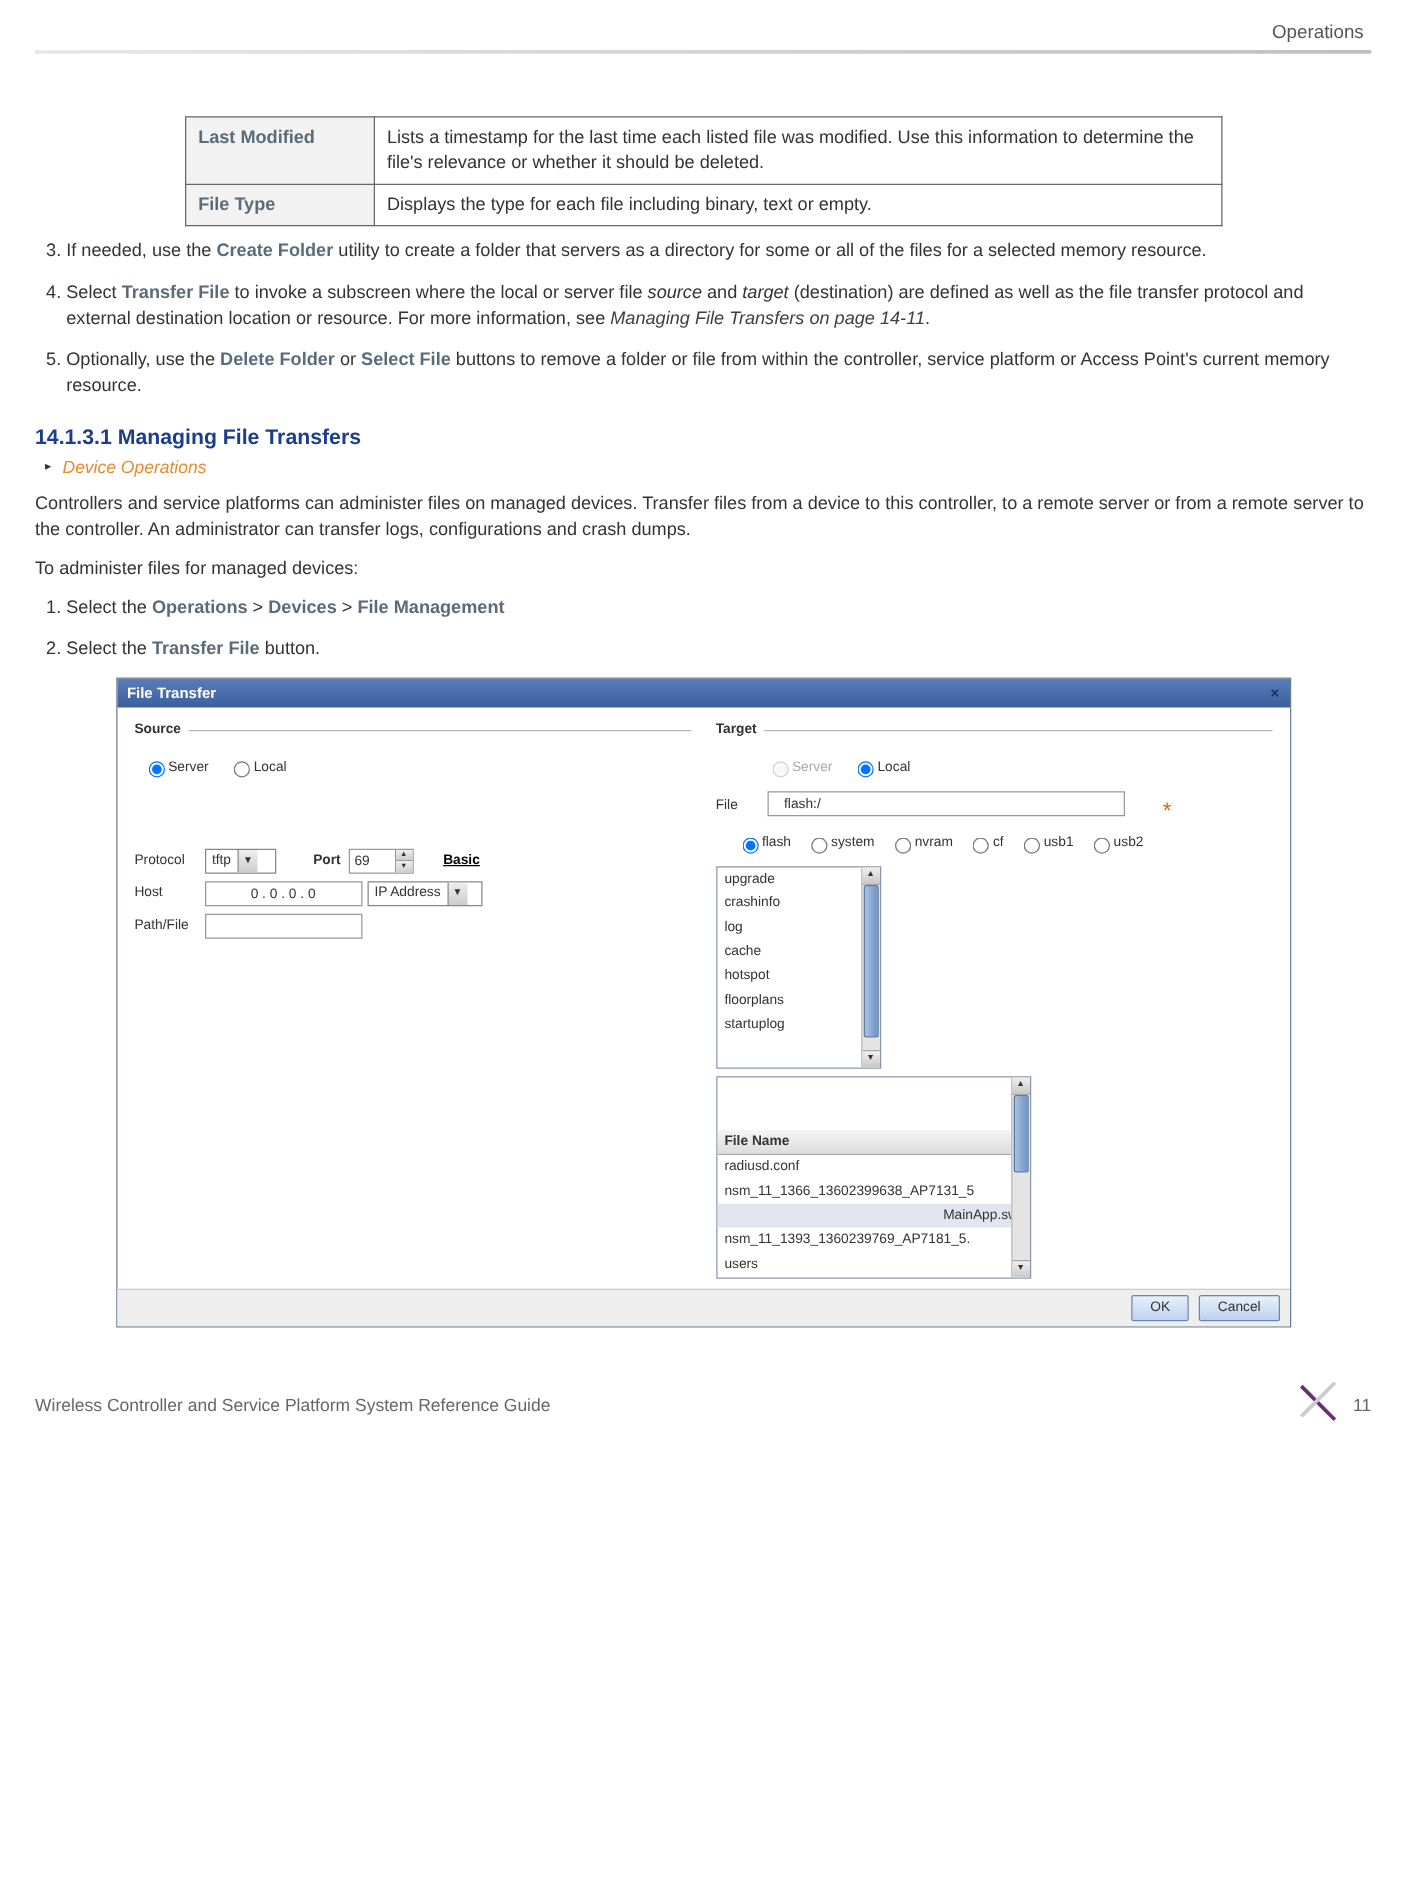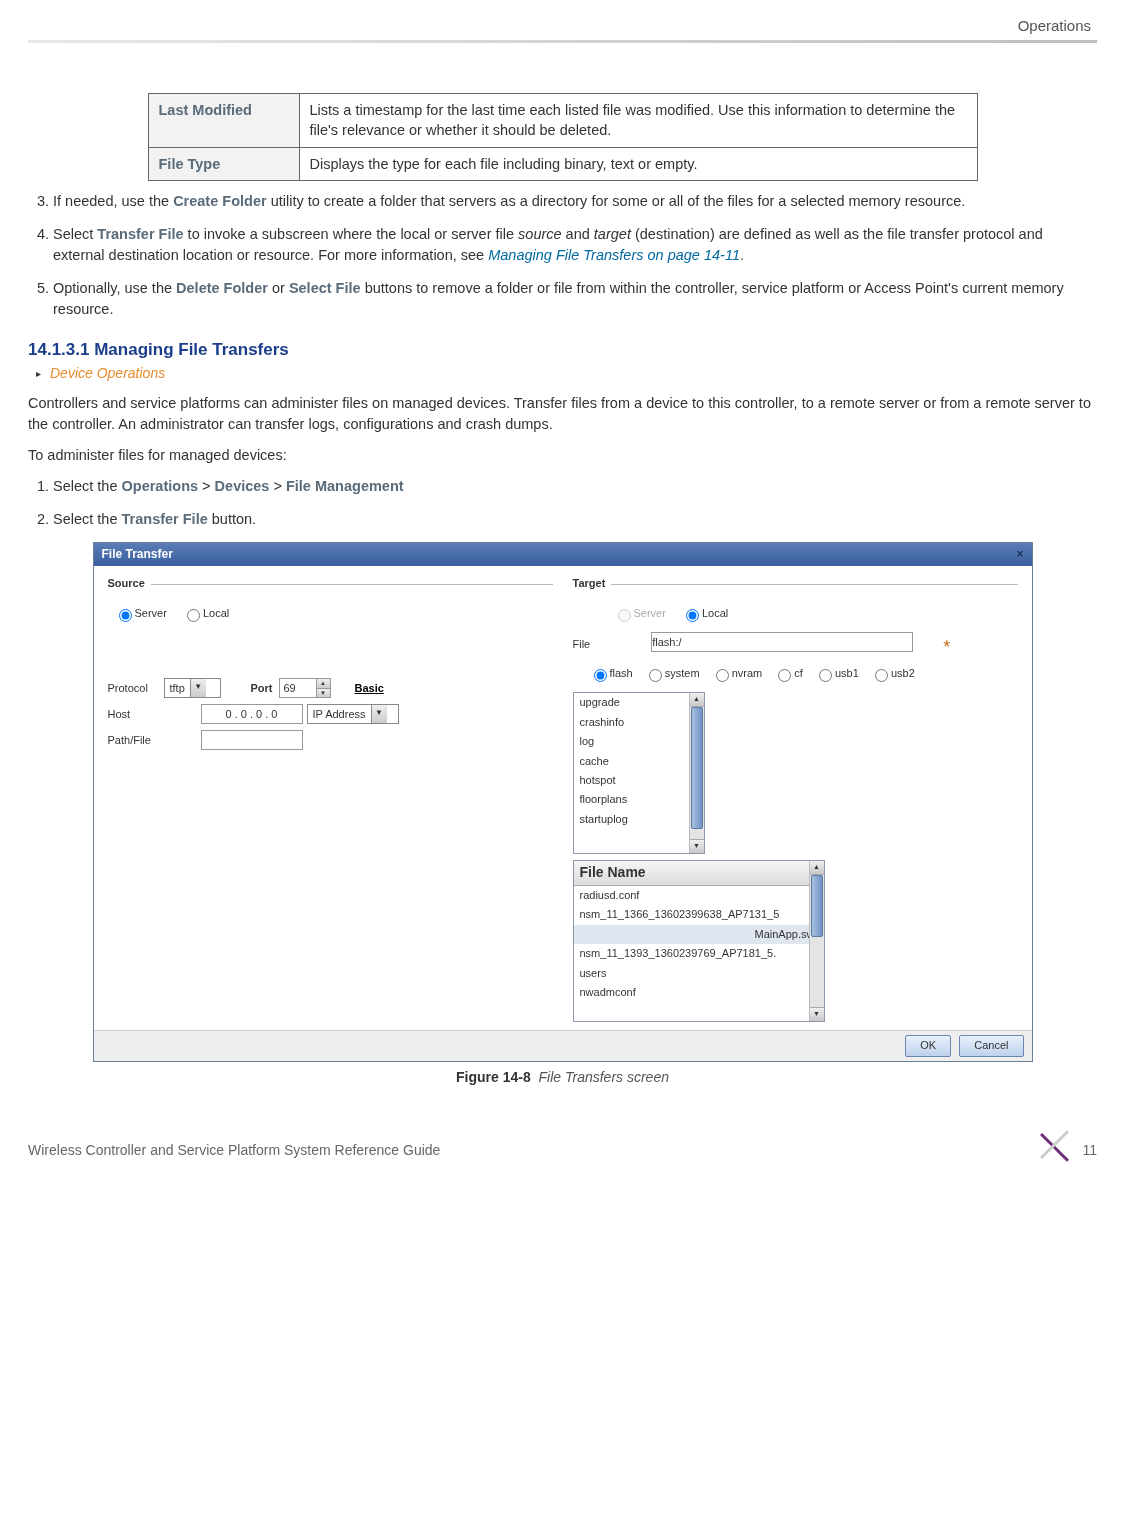--- a/index.html
+++ b/index.html
@@ -48,21 +48,21 @@
     ol.steps {
       padding-left: 25px;
       margin: 8px 0;
     }
     ol.steps li {
       margin-bottom: 12px;
       line-height: 1.45;
     }
     .bold-blue { color: #5a6b7a; font-weight: bold; }
     .italic { font-style: italic; }
-    .link-orange { color: #0369a1; font-style: italic; }
+    .link-orange { color: #404040; font-style: italic; }
     h3.section {
       color: #1a3e8b;
       font-size: 17px;
       font-weight: bold;
       margin: 18px 0 2px 0;
     }
     .breadcrumb-line {
       margin-left: 22px;
       font-style: italic;
       color: #e88b2e;
@@ -152,25 +152,24 @@
       height: 18px;
       background: linear-gradient(#eee,#ccc);
       border-left: 1px solid #888;
       text-align: center;
       line-height: 16px;
       font-size: 8px;
     }
     .textbox {
       border: 1px solid #999;
       height: 18px;
-      padding: 0 0;
+      padding: 0 12px;
       font-size: 11px;
       line-height: 18px;
       background: #fff;
-      margin-left: 37px;
     }
     .spinner {
       display: inline-flex;
       border: 1px solid #999;
       height: 18px;
     }
     .spinner .val { width: 28px; padding: 0 4px; line-height: 18px; font-size: 11px; }
     .spinner .btns { width: 13px; display: flex; flex-direction: column; border-left: 1px solid #999; }
     .spinner .btns div { flex:1; font-size: 6px; text-align: center; line-height: 8px; background: linear-gradient(#eee,#ccc); }
     .spinner .btns div:first-child { border-bottom: 1px solid #999; }
@@ -181,21 +180,22 @@
     .under-radio label { margin-right: 8px; font-size: 11px; }
 
     .twocol { display: flex; gap: 6px; flex-direction: column; }
     .col { border: 1px solid #8a98aa; width: 130px; height: 160px; overflow: hidden; position: relative; background: #fff; }
     .col.wide { width: 250px; }
     .col .hdr {
       background: linear-gradient(#f5f5f5,#dcdcdc);
       border-bottom: 1px solid #aaa;
       font-weight: bold;
       padding: 2px 6px;
-      font-size: 14px;
+      font-size: 11px;
+      margin-top: 42px;
     }
     .col .item {
       padding: 2px 6px;
       font-size: 11px;
       white-space: nowrap;
       overflow: hidden;
     }
     .col .item.sel { background: #dfe6ef; text-align: right; }
     .scrollbar {
       position: absolute;
@@ -420,23 +420,20 @@
             </div>
           </div>
         </div>
       </div>
     </div>
     <div class="dlg-footer">
       <span class="btn">OK</span>
       <span class="btn">Cancel</span>
     </div>
   </div>
-  <div class="figure-caption">
-    <b>Figure 14-8</b>&nbsp;&nbsp;<i>File Transfers screen</i>
-  </div>
 </div>
 
 <div class="page-footer">
   <span>Wireless Controller and Service Platform System Reference Guide</span>
   <span class="right">
     <span class="angle"></span>
     <span>11</span>
   </span>
 </div>
 

